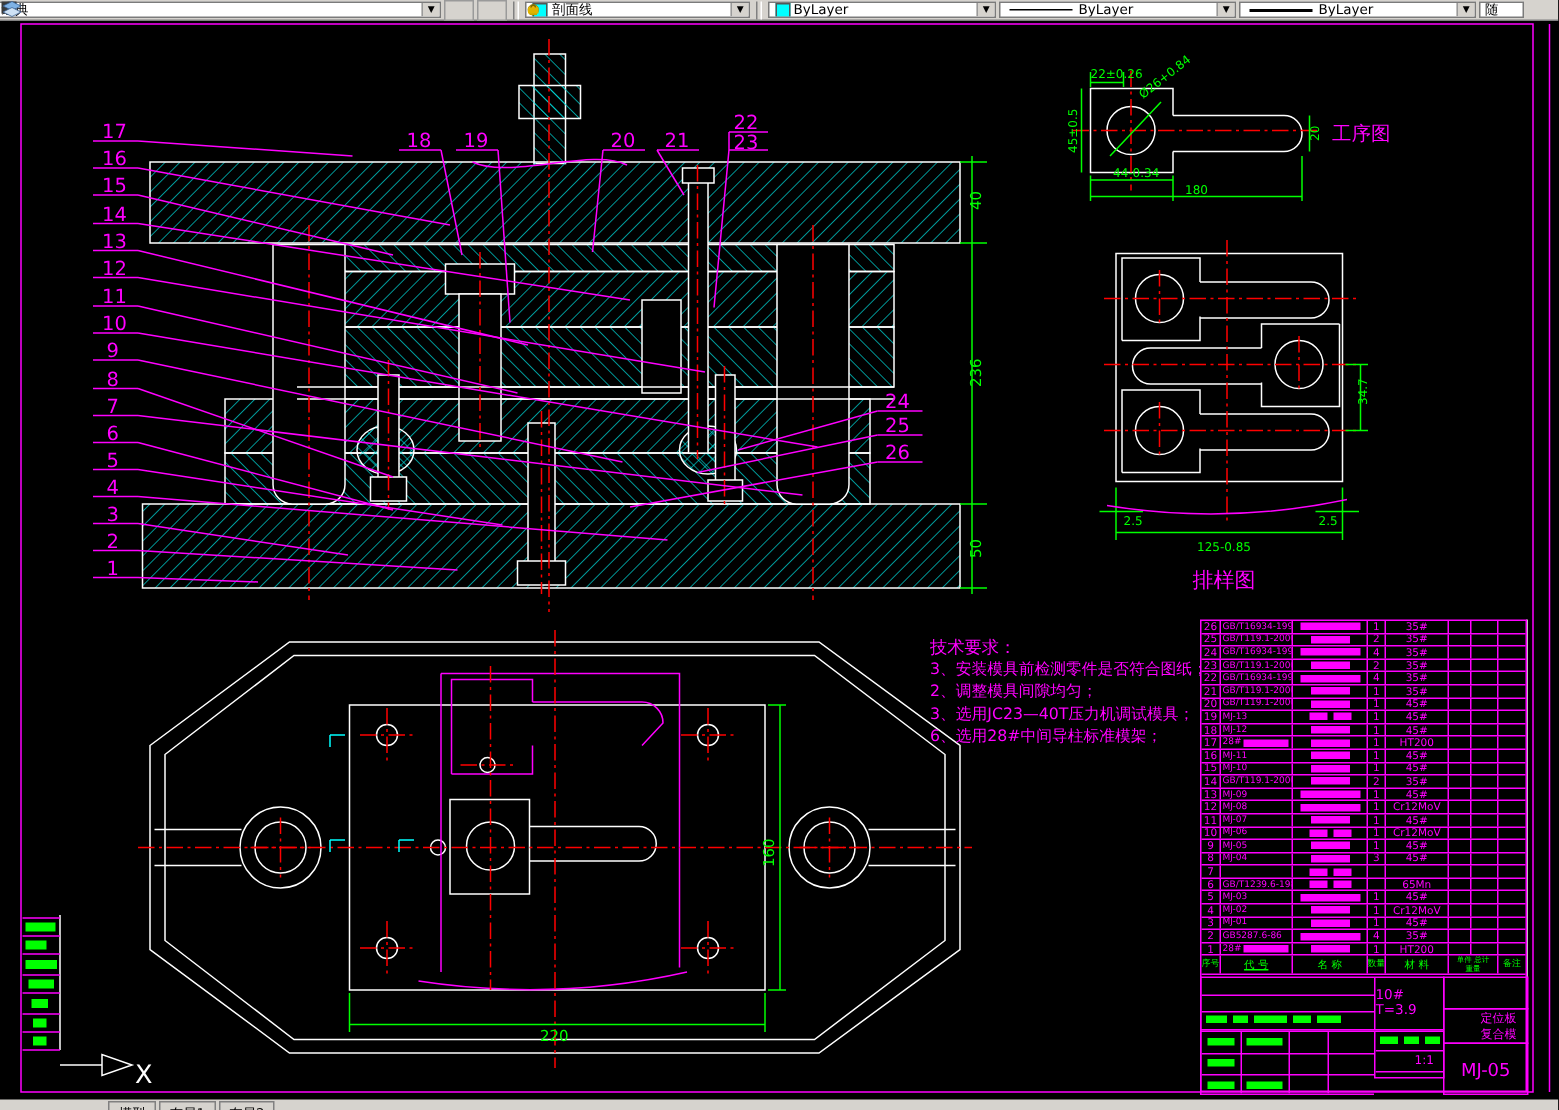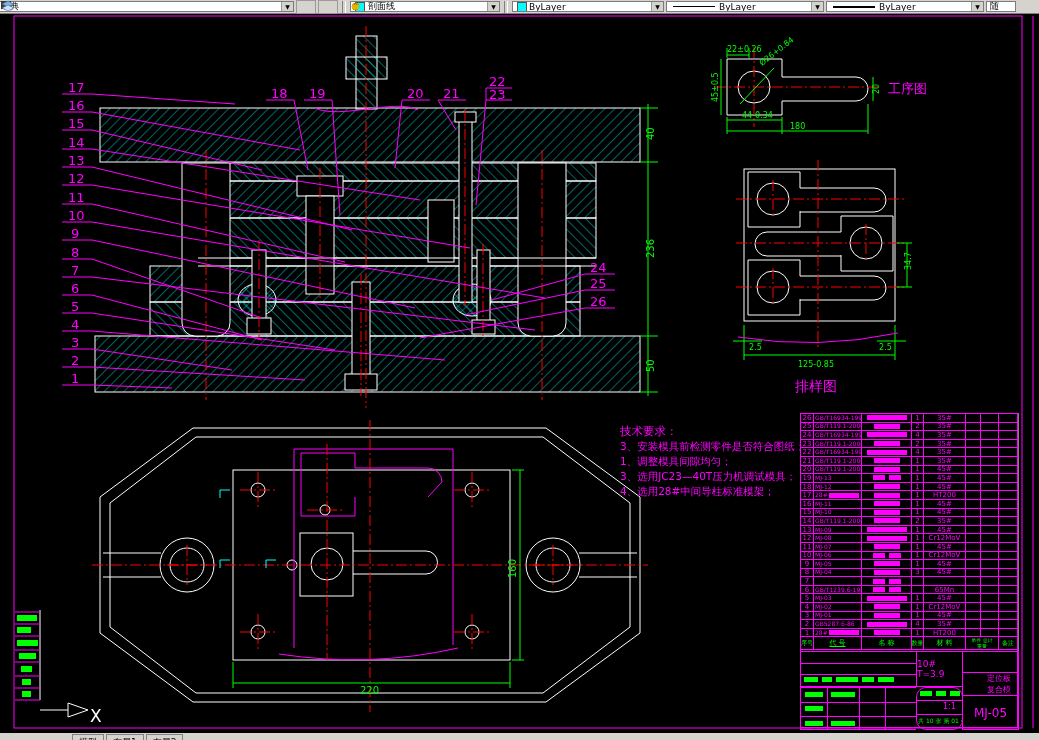--- a/index.html
+++ b/index.html
@@ -447,23 +447,23 @@
     <g stroke="#ffffff" fill="none">
       <line x1="40" y1="710" x2="68" y2="710"></line>
       <polygon points="68,703 68,717 88,710"></polygon>
       <text x="90" y="722" fill="#ffffff" stroke="none" font-size="17">X</text>
     </g>
   </svg>
 
   <div class="tech">
     <div style="font-size:11.5px;">技术要求：</div>
     <div>3、安装模具前检测零件是否符合图纸；</div>
-    <div>1、调整模具间隙均匀；</div>
+    <div>2、调整模具间隙均匀；</div>
     <div>3、选用JC23—40T压力机调试模具；</div>
-    <div>4、选用28#中间导柱标准模架；</div>
+    <div>6、选用28#中间导柱标准模架；</div>
   </div>
 
   <div class="bomwrap">
     <div id="bom-rows">
         <div class="bomrow">
           <div class="bc" style="width: 13px;">26</div>
           <div class="bc" style="width: 48px; justify-content: flex-start; padding-left: 1px; font-size: 6px;">GB/T16934-1997</div>
           <div class="bc" style="width: 50px;">
             <span class="blk" style="width: 40px;"></span>
           </div>
@@ -810,21 +810,21 @@
       <div style="position:absolute;left:84px;top:0;height:100%;border-left:1px solid #ff00ff;"></div>
       <span class="gblk" style="position:absolute;left:4px;top:4px;width:18px;"></span>
       <span class="gblk" style="position:absolute;left:30px;top:4px;width:24px;"></span>
       <span class="gblk" style="position:absolute;left:4px;top:18px;width:18px;"></span>
       <span class="gblk" style="position:absolute;left:4px;top:33px;width:18px;"></span>
       <span class="gblk" style="position:absolute;left:30px;top:33px;width:24px;"></span>
     </div>
     <div class="tb" style="left:115px;top:237px;width:47px;height:36px;">
       <span style="font-size:9px;color:#ff00ff;">10# T=3.9</span>
     </div>
-    <div class="tb" style="left:115px;top:273px;width:47px;height:43px;border-radius:10px;">
+    <div class="tb" style="left:115px;top:273px;width:47px;height:32px;">
       <div style="position:absolute;left:0;top:12px;width:100%;border-top:1px solid #ff00ff;"></div>
       <div style="position:absolute;left:0;top:26px;width:100%;border-top:1px solid #ff00ff;"></div>
       <span class="gblk" style="position:absolute;left:3px;top:3px;width:12px;"></span>
       <span class="gblk" style="position:absolute;left:19px;top:3px;width:10px;"></span>
       <span class="gblk" style="position:absolute;left:33px;top:3px;width:10px;"></span>
       <span style="position:absolute;left:26px;top:14px;font-size:8px;color:#ff00ff;">1:1</span>
       <span style="position:absolute;left:1px;top:29px;font-size:6px;color:#00ff00;white-space:nowrap;"><span>共 10 张</span> <span>第 01 张</span></span>
     </div>
     <div class="tb" style="left:161px;top:237px;width:57px;height:22px;"></div>
     <div class="tb" style="left:161px;top:258px;width:57px;height:24px;">

